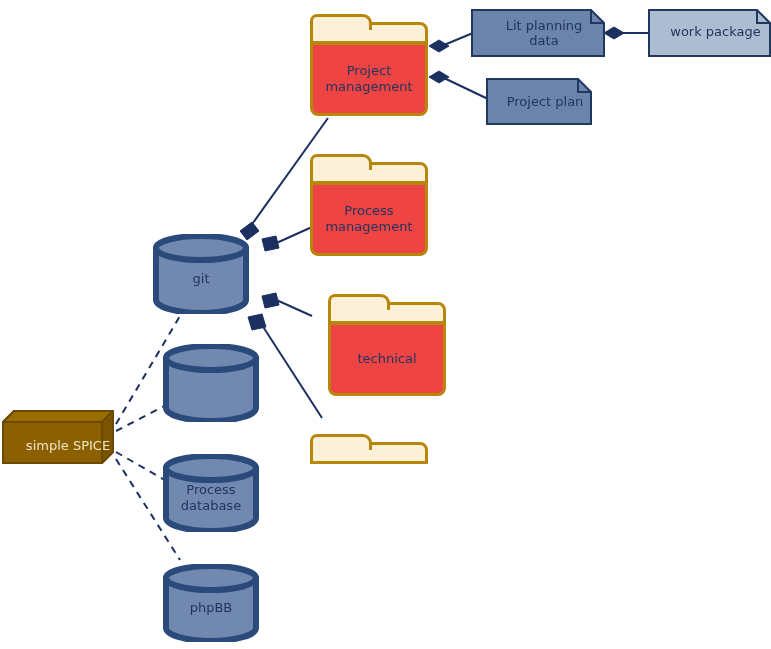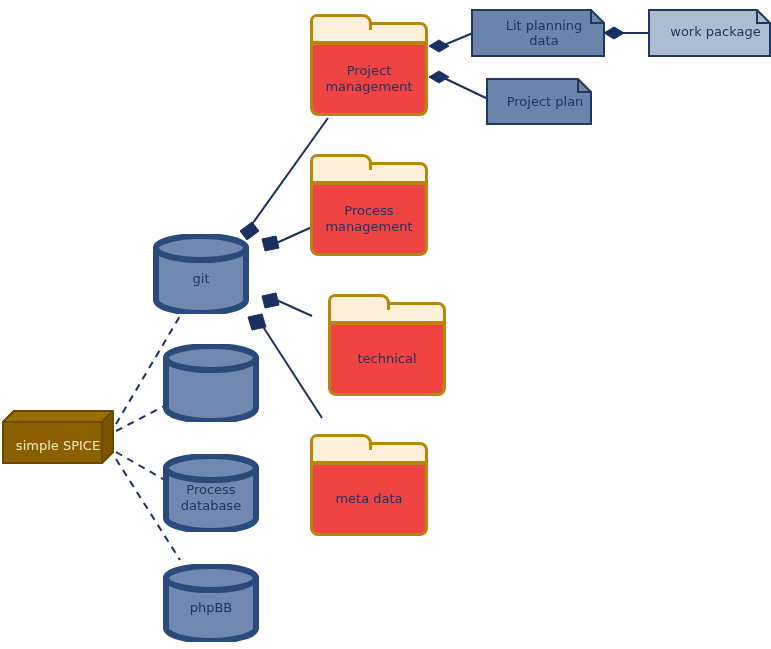--- a/index.html
+++ b/index.html
@@ -121,20 +121,21 @@
     color: #23355e;
     font-size: 13px;
     line-height: 16px;
     text-align: center;
     white-space: pre-line;
   }
 
   
   .node3d {
     position: absolute;
+    padding-left: 20px;
   }
   .node3d .n-svg {
     position: absolute;
     left: 0;
     top: 0;
   }
   .node3d .n-label {
     position: absolute;
     left: 0;
     top: 14px;
@@ -218,23 +219,20 @@
     <div class="f-head"></div>
     <div class="f-tab"></div>
     <div class="f-body">
       <span class="f-label">technical</span>
     </div>
   </div>
 
   <div class="folder" style="left:310px; top:434px; width:118px; height:102px;">
     <div class="f-head"></div>
     <div class="f-tab"></div>
-    <div class="f-body">
-      <span class="f-label">meta data</span>
-    </div>
   </div>
 
   <div class="artifact" style="left:471px; top:9px; width:134px; height:48px;">
     <svg class="a-svg" width="134" height="48" viewBox="0 0 134 48">
       <path d="M1,1 L120,1 L133,14 L133,47 L1,47 Z" fill="#6a84ab" stroke="#22375e" stroke-width="2"></path>
       <path d="M120,1 L120,14 L133,14" fill="none" stroke="#22375e" stroke-width="2"></path>
     </svg>
     <span class="a-label">Lit planning data</span>
   </div>
 

